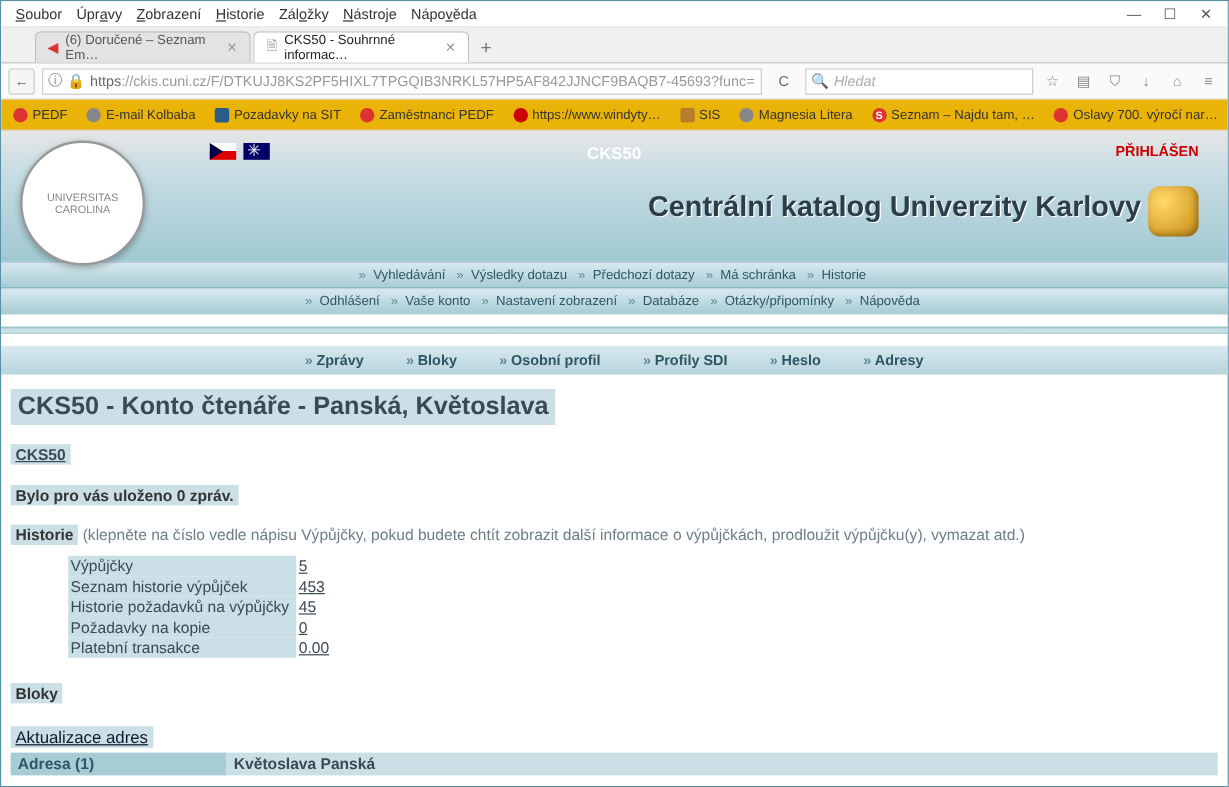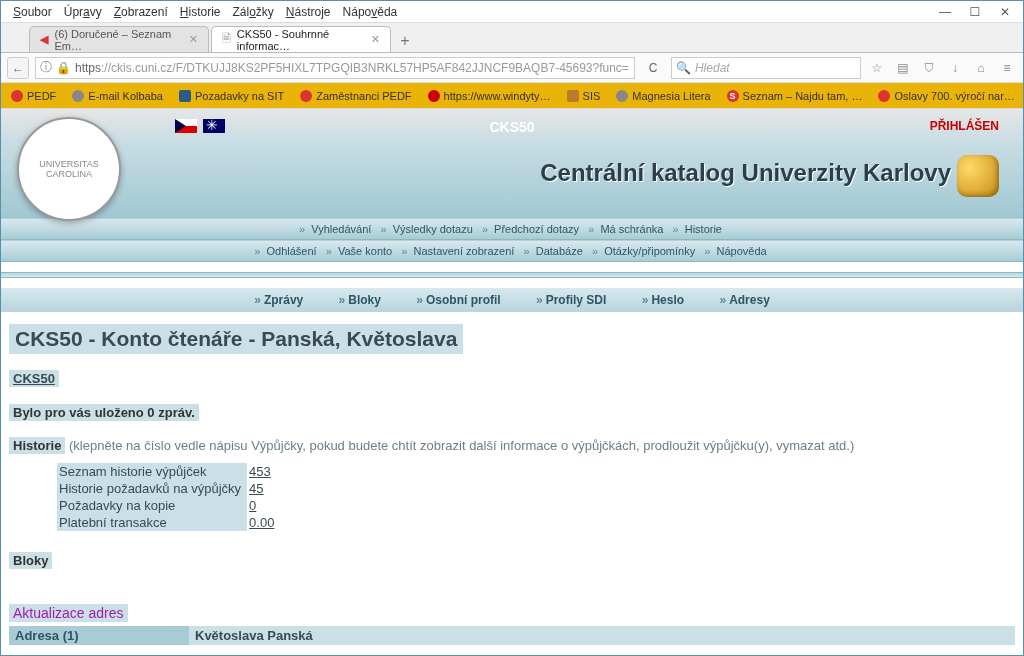--- a/index.html
+++ b/index.html
@@ -76,21 +76,21 @@
 .msg-line strong { background:#cae0e6; padding:1px 4px; }
 .activity-head { margin-bottom:10px; }
 .activity-head strong { background:#cae0e6; padding:1px 4px; }
 .activity-head span { color:#6a7f87; }
 .act-table { margin-left:48px; border-collapse:collapse; }
 .act-table td { padding: 1px 6px 1px 2px; font-size:13px; }
 .act-table td.lbl { background:#cae0e6; color:#3a4a53; min-width:180px; }
 .act-table td.val { text-decoration:underline; color:#3a4a53; }
 .blocks-h { margin-top:22px; }
 .blocks-h strong { background:#cae0e6; padding:1px 4px; }
-.addr-link { display:inline-block; margin-top:36px; color:#a21caf; background:#cae0e6; padding:1px 4px; font-size:14px; }
+.addr-link { display:inline-block; margin-top:20px; color:#0f172a; text-decoration:underline; background:#cae0e6; padding:1px 4px; font-size:14px; }
 .addr-row { display:flex; margin-top:4px; }
 .addr-cell-a { background:#a8ccd5; padding:2px 6px; width:180px; font-weight:bold; color:#2c5666; }
 .addr-cell-b { background:#cae0e6; padding:2px 6px; flex:1; font-weight:bold; color:#3a4a53; }
 
 </style>
 </head>
 <body>
 
 <div class="titlebar">
   <span class="menu-item"><u>S</u><span>oubor</span></span>
@@ -234,20 +234,24 @@
 
     <div class="msg-line"><strong>Bylo pro vás uloženo 0 zpráv.</strong></div>
 
     <div class="activity-head">
       <strong>Historie</strong>
       <span>(klepněte na číslo vedle nápisu Výpůjčky, pokud budete chtít zobrazit další informace o výpůjčkách, prodloužit výpůjčku(y), vymazat atd.)</span>
     </div>
 
     <table class="act-table">
       <tbody>
+          <tr>
+            <td class="lbl">Výpůjčky</td>
+            <td class="val">5</td>
+          </tr>
       <tr>
             <td class="lbl">Seznam historie výpůjček</td>
             <td class="val">453</td>
           </tr>
       <tr>
             <td class="lbl">Historie požadavků na výpůjčky</td>
             <td class="val">45</td>
           </tr>
       <tr>
             <td class="lbl">Požadavky na kopie</td>

